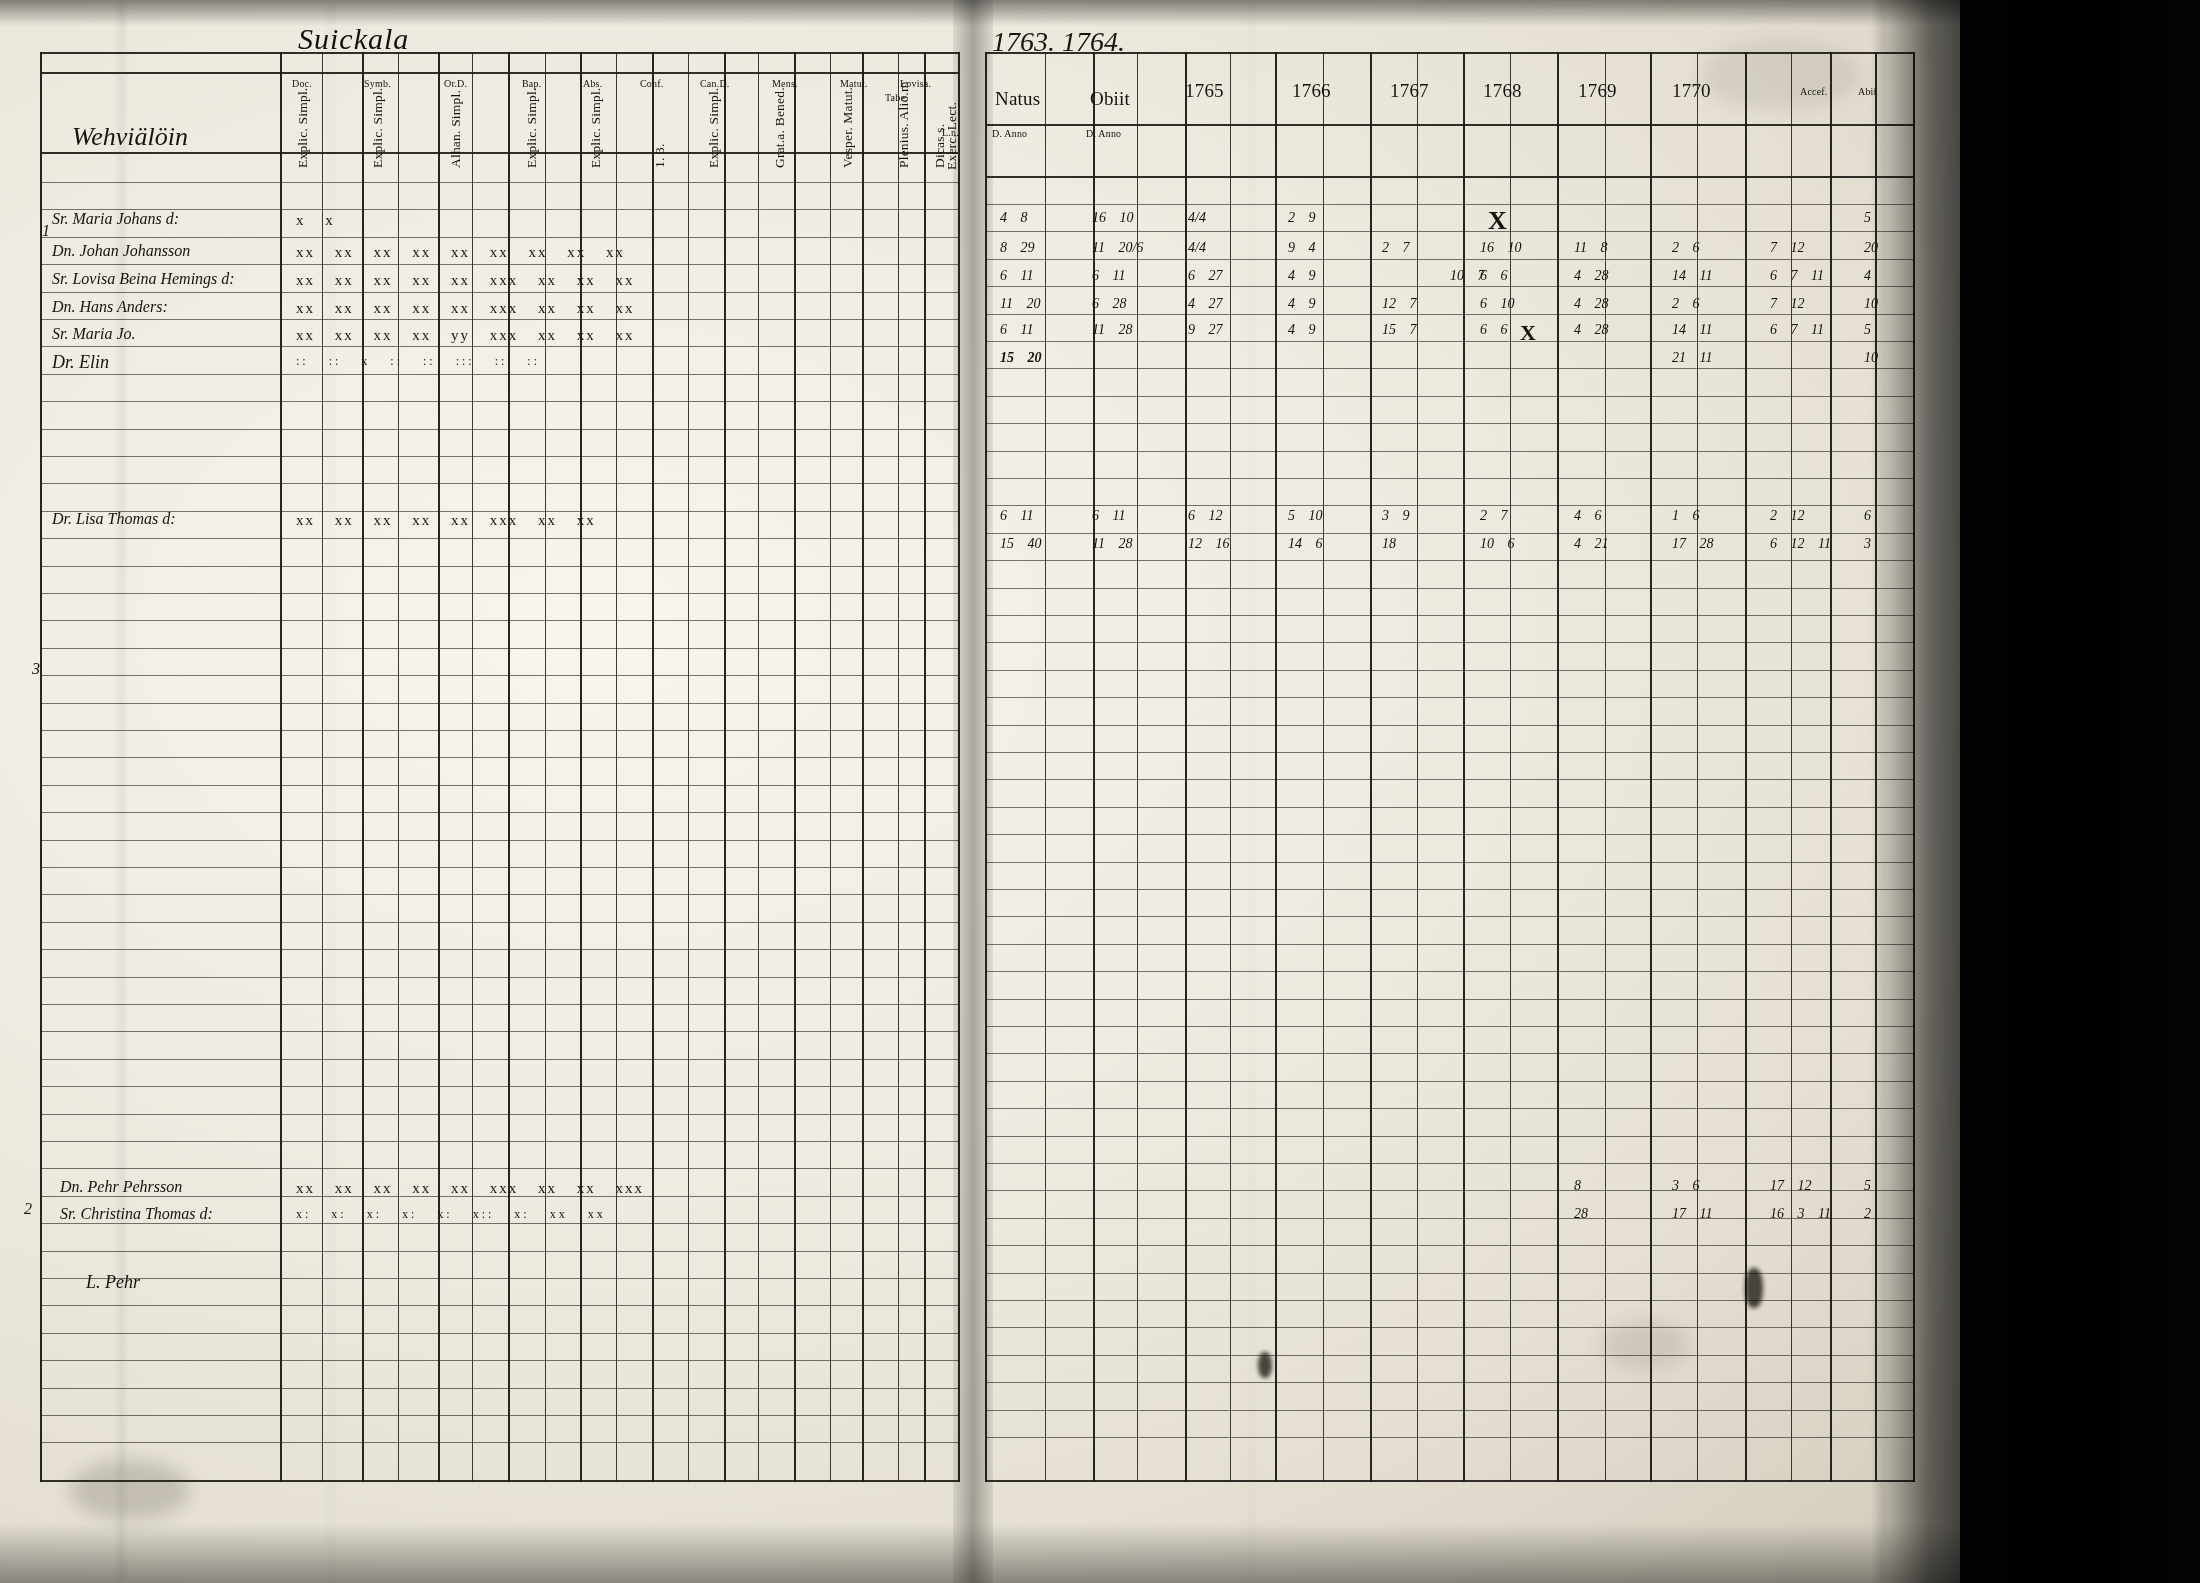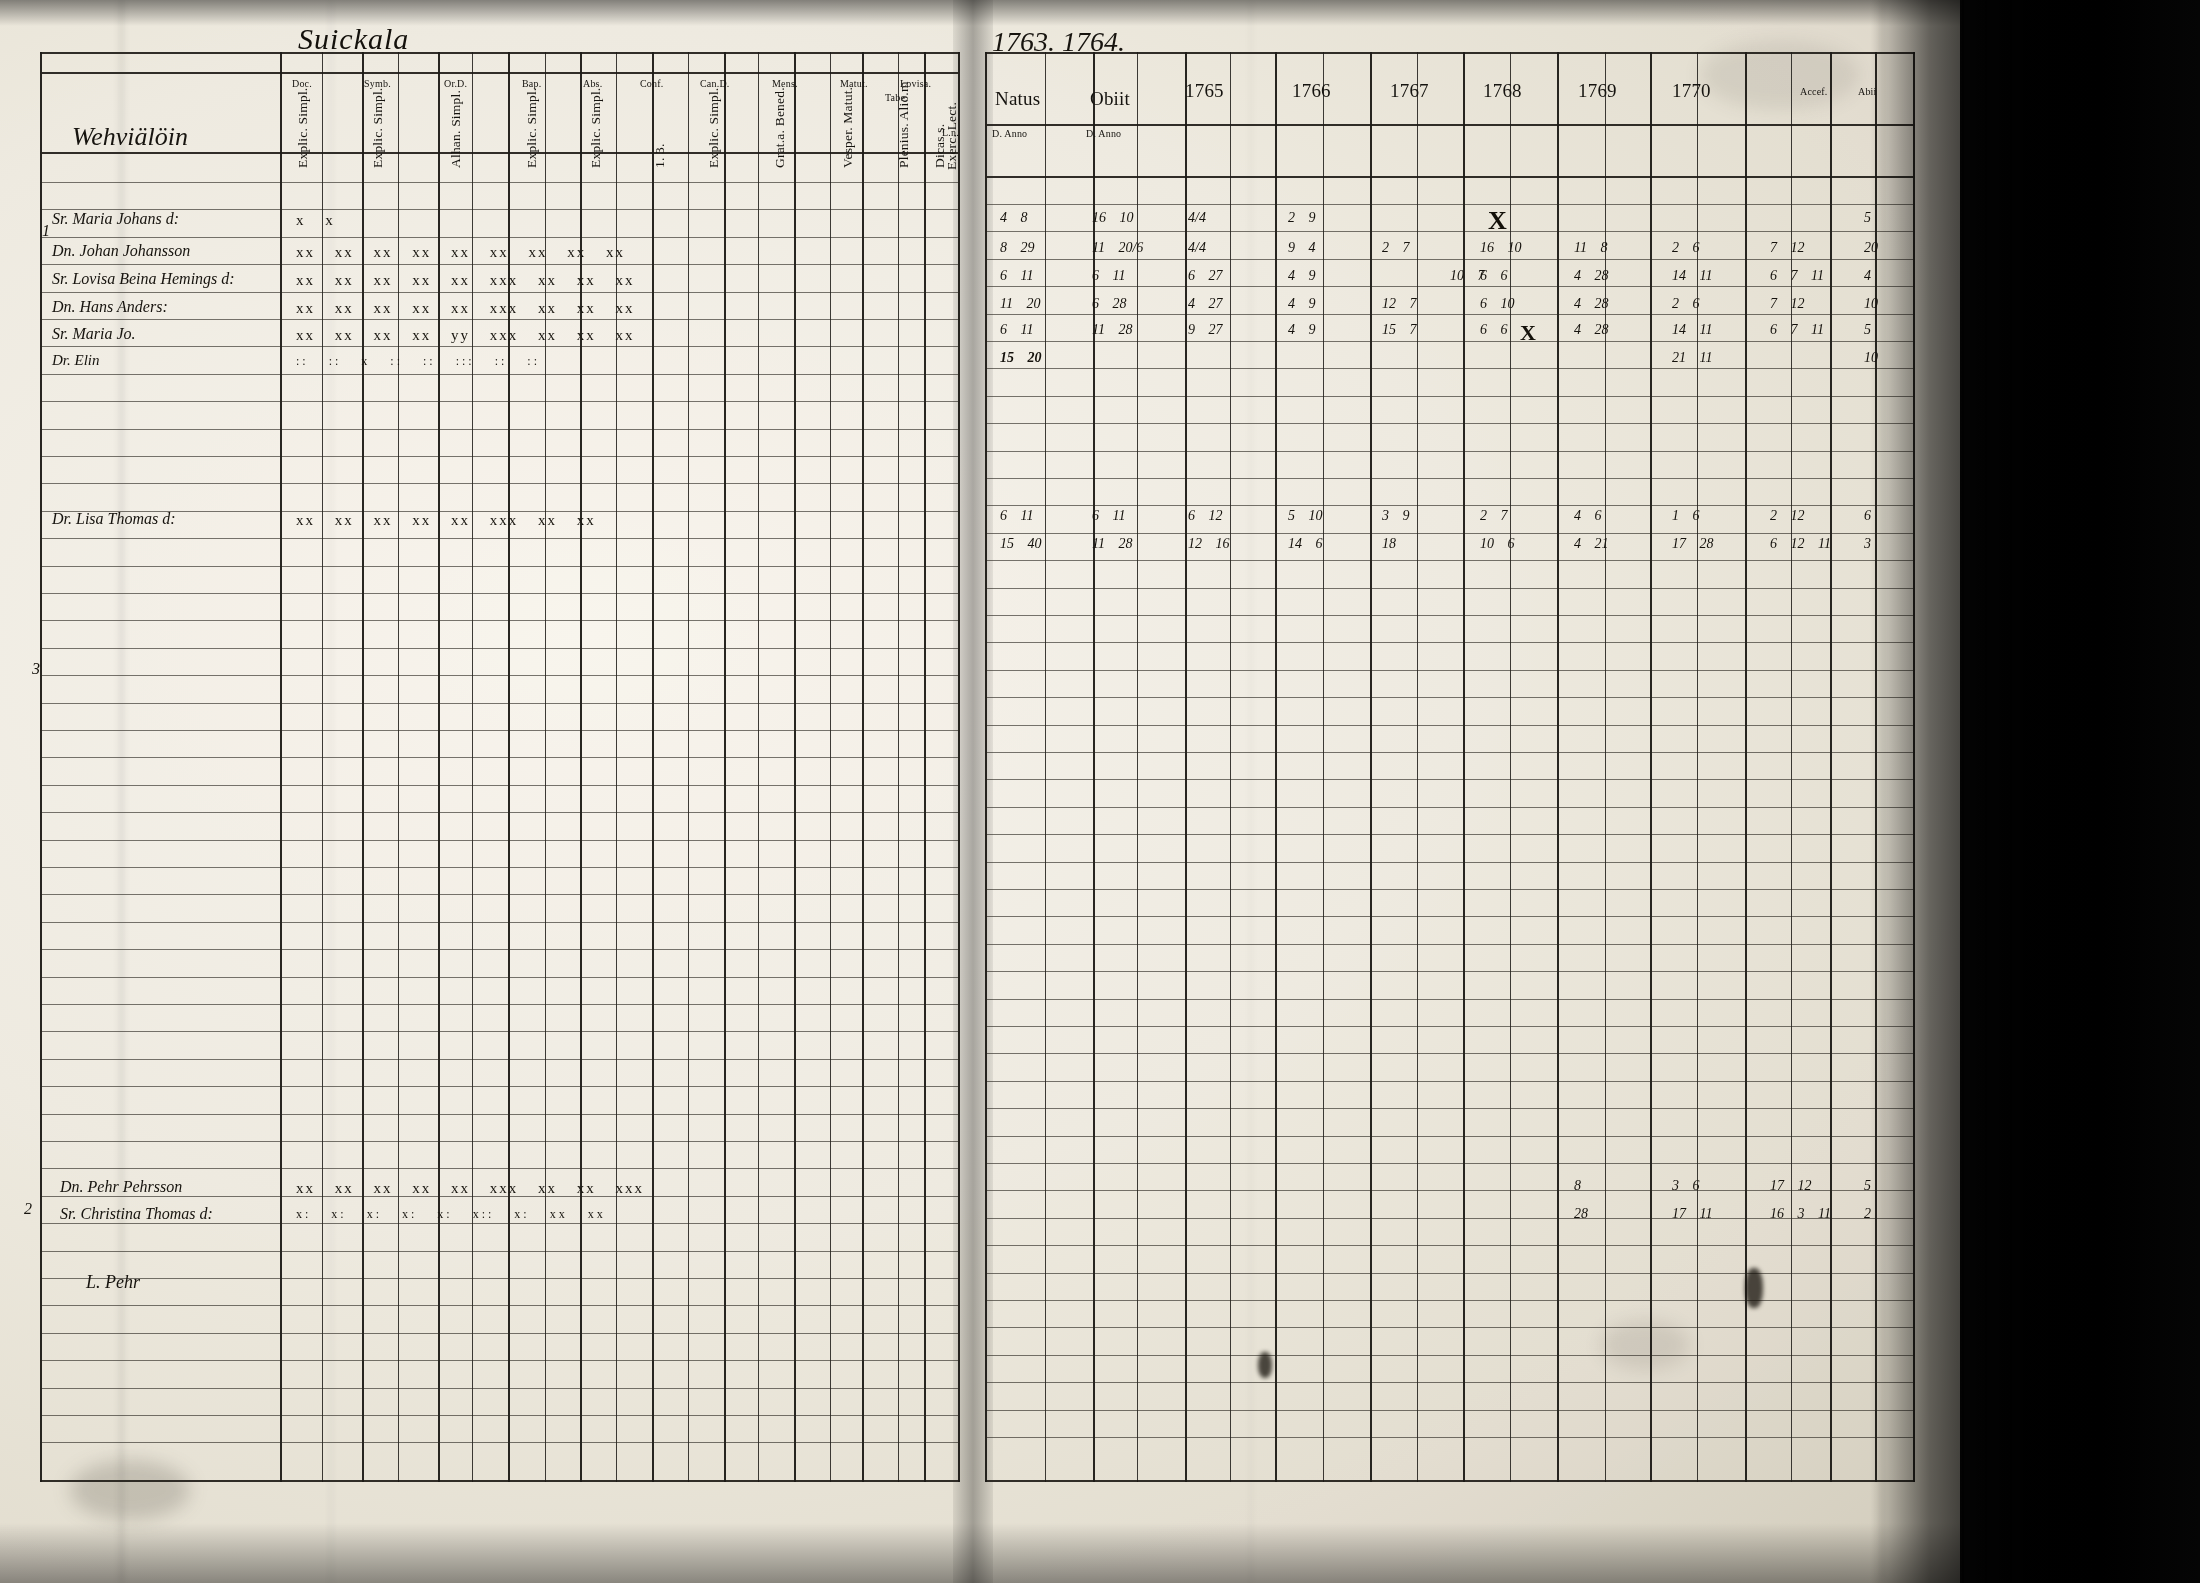--- a/index.html
+++ b/index.html
@@ -193,21 +193,21 @@
   <div class="hdrtxt vert" style="left:932px;top:168px;">Dicas s.</div>
 
   <div class="hdrtxt vert" style="left:944px;top:170px;">Exerc. Lect.</div>
 
   <div id="leftnames">
       <div class="ink" style="left:52px;top:210px;font-size:16px;">Sr. Maria Johans d:</div>
       <div class="ink" style="left:52px;top:242px;font-size:16px;">Dn. Johan Johansson</div>
       <div class="ink" style="left:52px;top:270px;font-size:16px;">Sr. Lovisa Beina Hemings d:</div>
       <div class="ink" style="left:52px;top:298px;font-size:16px;">Dn. Hans Anders:</div>
       <div class="ink" style="left:52px;top:325px;font-size:16px;">Sr. Maria Jo.</div>
-      <div class="ink" style="left:52px;top:352px;font-size:15px;font-style:italic;">Dr. Elin</div>
+      <div class="ink" style="left:52px;top:352px;font-size:18px;font-style:italic;">Dr. Elin</div>
       <div class="ink" style="left:52px;top:510px;font-size:16px;">Dr. Lisa Thomas d:</div>
       <div class="ink" style="left:60px;top:1178px;font-size:16px;">Dn. Pehr Pehrsson</div>
       <div class="ink" style="left:60px;top:1205px;font-size:16px;">Sr. Christina Thomas d:</div>
     </div>
   <div id="leftmarks">
       <div class="marks" style="left:296px;top:212px;letter-spacing:2px;word-spacing:14px;">x x</div>
       <div class="marks" style="left:296px;top:244px;letter-spacing:2px;word-spacing:14px;">xx  xx  xx  xx  xx  xx  xx  xx  xx</div>
       <div class="marks" style="left:296px;top:272px;letter-spacing:2px;word-spacing:14px;">xx  xx  xx  xx  xx  xxx  xx  xx  xx</div>
       <div class="marks" style="left:296px;top:300px;letter-spacing:2px;word-spacing:14px;">xx  xx  xx  xx  xx  xxx  xx  xx  xx</div>
       <div class="marks" style="left:296px;top:327px;letter-spacing:2px;word-spacing:14px;">xx  xx  xx  xx  yy  xxx  xx  xx  xx</div>

